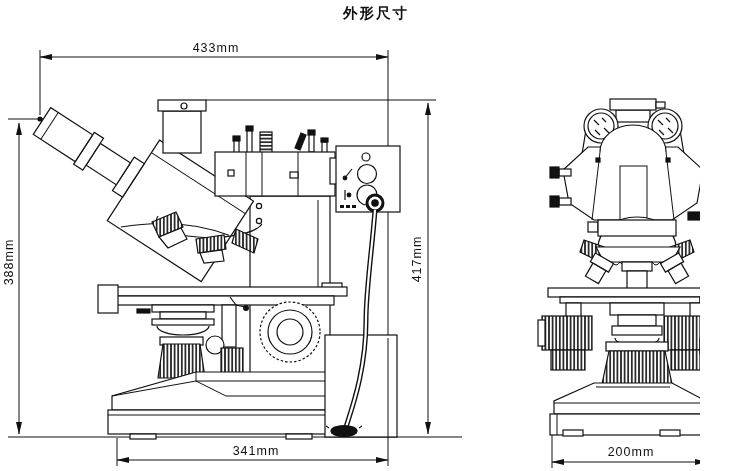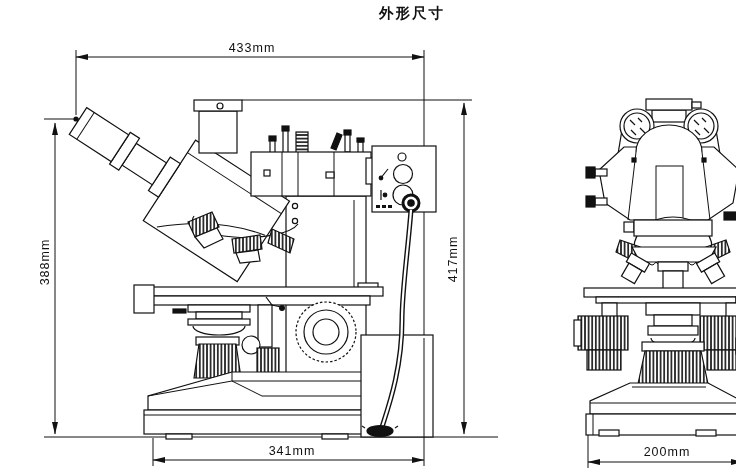--- a/index.html
+++ b/index.html
@@ -1,17 +1,17 @@
 <!DOCTYPE html>
 <html><head>
 <meta charset="utf-8">
 <style>
   html,body{margin:0;padding:0;background:#fff;}
   #stage{position:relative;width:700px;height:471px;background:#fff;overflow:hidden;
-         font-family:"Liberation Sans",sans-serif;margin-left:36px;}
+         font-family:"Liberation Sans",sans-serif;}
   svg{display:block;}
   .dimtxt{font-family:"Liberation Sans","DejaVu Sans",sans-serif;font-size:12.5px;
           letter-spacing:1px;fill:#111;}
   .titletxt{font-family:"DejaVu Sans","Liberation Sans",sans-serif;font-size:14.5px;
             font-weight:bold;fill:#111;letter-spacing:2px;}
 </style>
 </head>
 <body>
 
 <div id="stage">

